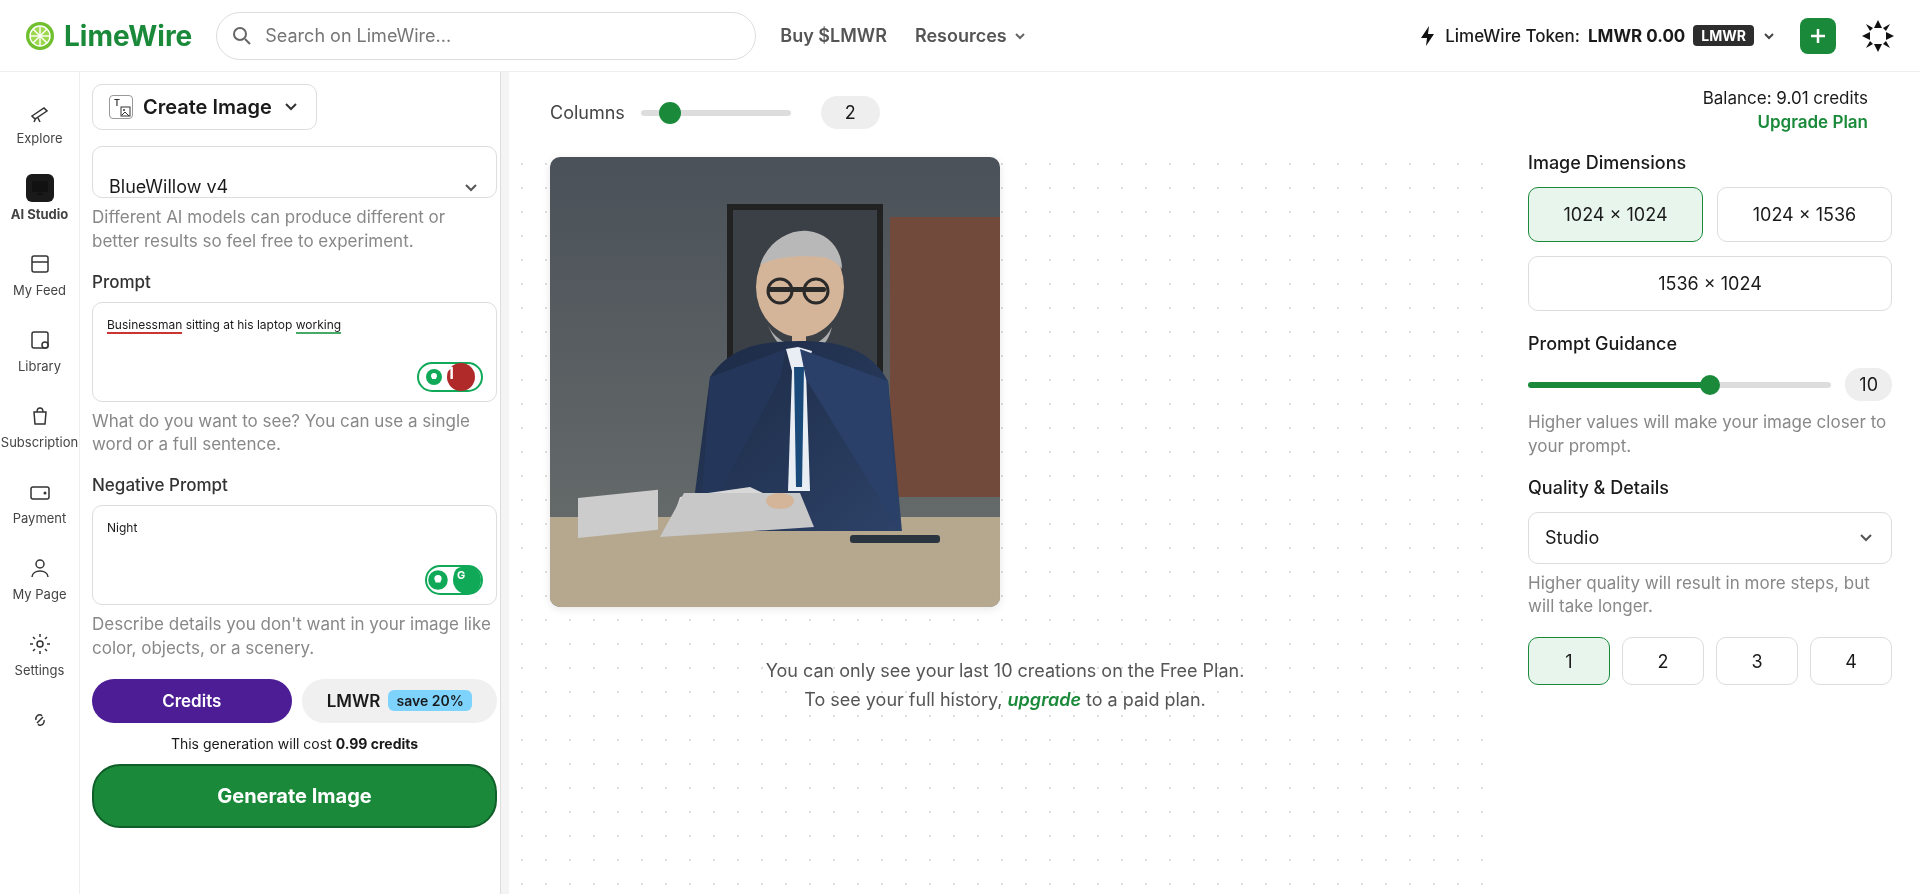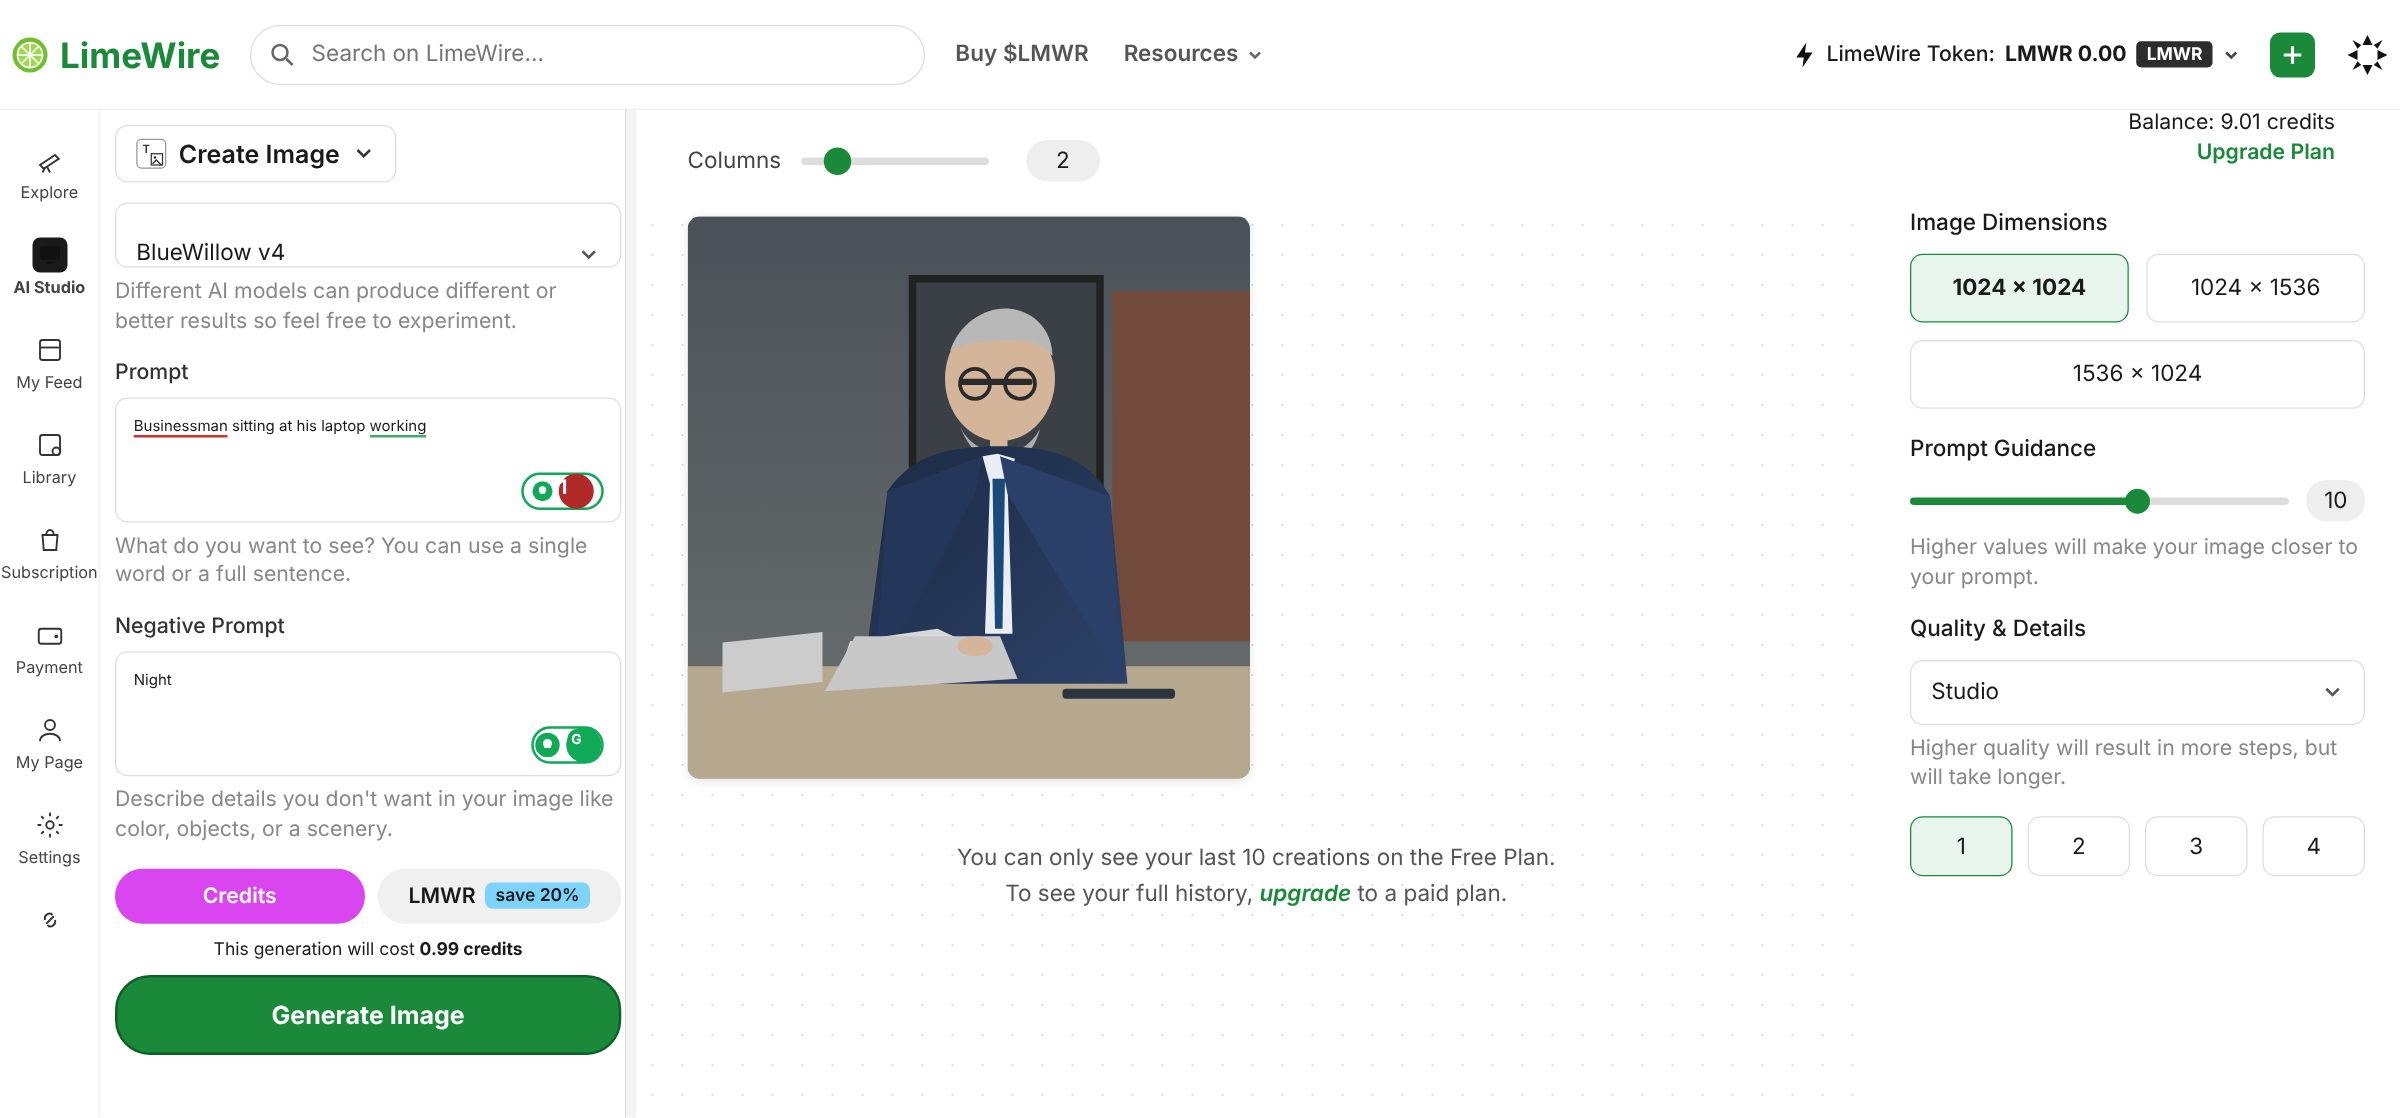--- a/index.html
+++ b/index.html
@@ -1,17 +1,17 @@
 <!DOCTYPE html>
 <html><head>
 <meta charset="utf-8">
 <style>
 * { margin:0; padding:0; box-sizing:border-box; font-family:Inter,system-ui,-apple-system,sans-serif; }
 body { background:#fff; color:#1a1a1a; width:1920px; height:894px; overflow:hidden; }
-.topbar { height:88px; display:flex; align-items:center; padding:0 8px; gap:24px; border-bottom:1px solid #eee; }
+.topbar { height:72px; display:flex; align-items:center; padding:0 24px; gap:24px; border-bottom:1px solid #eee; }
 .logo { display:flex; align-items:center; gap:8px; font-size:28px; font-weight:700; color:#1a8a3a; }
 .logo-icon { width:32px; height:32px; }
 .search { flex:0 0 540px; }
 .search-input { width:100%; height:48px; border:1px solid #ddd; border-radius:24px; padding:0 20px 0 48px; font-size:18px; background:#fff; }
 .search-wrap { position:relative; }
 .search-wrap svg { position:absolute; left:16px; top:14px; }
 .nav-links { display:flex; gap:28px; }
 .nav-link { font-size:18px; font-weight:600; color:#555; cursor:pointer; display:flex; align-items:center; gap:6px; }
 .spacer { flex:1; }
 .token-area { display:flex; align-items:center; gap:8px; font-size:17px; cursor:pointer; }
@@ -43,21 +43,21 @@
 .textarea { width:100%; min-height:100px; border:1px solid #ddd; border-radius:10px; padding:14px; font-size:12px; resize:both; font-family:inherit; }
 .g-badges { position:absolute; right:14px; bottom:10px; display:flex; gap:4px; }
 .g-pill { height:30px; border-radius:15px; display:flex; align-items:center; padding:0 6px; gap:4px; }
 .g-red { background:#b02a2a; color:#fff; font-weight:700; width:28px; height:28px; border-radius:50%; justify-content:center; }
 .g-green { background:#0FA958; width:28px; height:28px; border-radius:50%; justify-content:center; }
 .g-complex { border:2px solid #0FA958; }
 .underline-red { border-bottom:2px solid #c33; }
 .underline-blue { border-bottom:2px solid #4a6; }
 
 .pay-row { display:flex; gap:10px; margin-top:12px; }
-.credits-btn { flex:1; background:#d946ef; color:#fff; border-radius:24px; padding:12px; font-size:17px; font-weight:600; text-align:center; cursor:pointer; }
+.credits-btn { flex:1; background:#4c1d95; color:#fff; border-radius:24px; padding:12px; font-size:17px; font-weight:600; text-align:center; cursor:pointer; }
 .lmwr-btn { flex:1; background:#f0f0f0; border-radius:24px; padding:10px; font-size:17px; font-weight:600; text-align:center; cursor:pointer; display:flex; align-items:center; justify-content:center; gap:8px; }
 .save-pill { background:#7dd3fc; padding:2px 8px; border-radius:6px; font-size:14px; }
 .cost-line { text-align:center; font-size:14px; margin:12px 0; }
 .cost-line b { font-weight:700; }
 .gen-btn { width:100%; background:#1a8a3a; color:#fff; border-radius:28px; padding:18px; font-size:20px; font-weight:700; text-align:center; cursor:pointer; border:2px solid #0e5f28; }
 
 .center-panel { flex:1; padding:24px 40px; position:relative; }
 .cols-row { display:flex; align-items:center; gap:16px; margin-bottom:28px; }
 .cols-label { font-size:18px; color:#444; }
 .slider-track { width:150px; height:6px; background:#ddd; border-radius:3px; position:relative; cursor:pointer; }
@@ -65,21 +65,21 @@
 .cols-val { background:#eee; padding:6px 24px; border-radius:20px; font-size:18px; margin-left:14px; }
 .genimg { width:450px; height:450px; border-radius:10px; overflow:hidden; box-shadow:0 2px 8px rgba(0,0,0,0.1); }
 .history-note { text-align:center; font-size:18px; color:#555; margin-top:50px; line-height:1.6; }
 .history-note a { color:#1a8a3a; font-weight:600; cursor:pointer;font-style:italic; }
 .dots-bg { background-image:radial-gradient(circle,#ddd 1px,transparent 1px); background-size:24px 24px; position:absolute; inset:80px 0 0 0; z-index:-1; }
 
 .right-panel { width:420px; padding:24px 28px; }
 .rp-label { font-size:18px; font-weight:500; margin-bottom:14px; }
 .dim-row { display:flex; gap:14px; margin-bottom:14px; }
 .dim-btn { flex:1; border:1px solid #ddd; border-radius:10px; padding:16px; text-align:center; font-size:18px; cursor:pointer; }
-.dim-btn.active { border-color:#1a8a3a; background:#e8f5ec;font-weight:bold; }
+.dim-btn.active { border-color:#1a8a3a; background:#e8f5ec; }
 .dim-full { width:100%; }
 .slider-row { display:flex; align-items:center; gap:14px; margin-bottom:10px; }
 .pg-track { flex:1; height:6px; background:linear-gradient(to right,#1a8a3a 60%,#ddd 60%); border-radius:3px; position:relative; cursor:pointer; }
 .pg-thumb { width:20px; height:20px; background:#1a8a3a; border-radius:50%; position:absolute; top:-7px; left:60%; margin-left:-10px; }
 .pg-val { background:#eee; padding:6px 14px; border-radius:16px; font-size:18px; }
 .qd-select { width:100%; height:52px; border:1px solid #ddd; border-radius:10px; padding:0 16px; display:flex; align-items:center; justify-content:space-between; font-size:18px; cursor:pointer; margin-bottom:8px; }
 .num-row { display:flex; gap:12px; }
 .num-btn { width:88px; height:48px; border:1px solid #ddd; border-radius:10px; display:flex; align-items:center; justify-content:center; font-size:18px; cursor:pointer; }
 .num-btn.active { border-color:#1a8a3a; background:#e8f5ec; }
 

